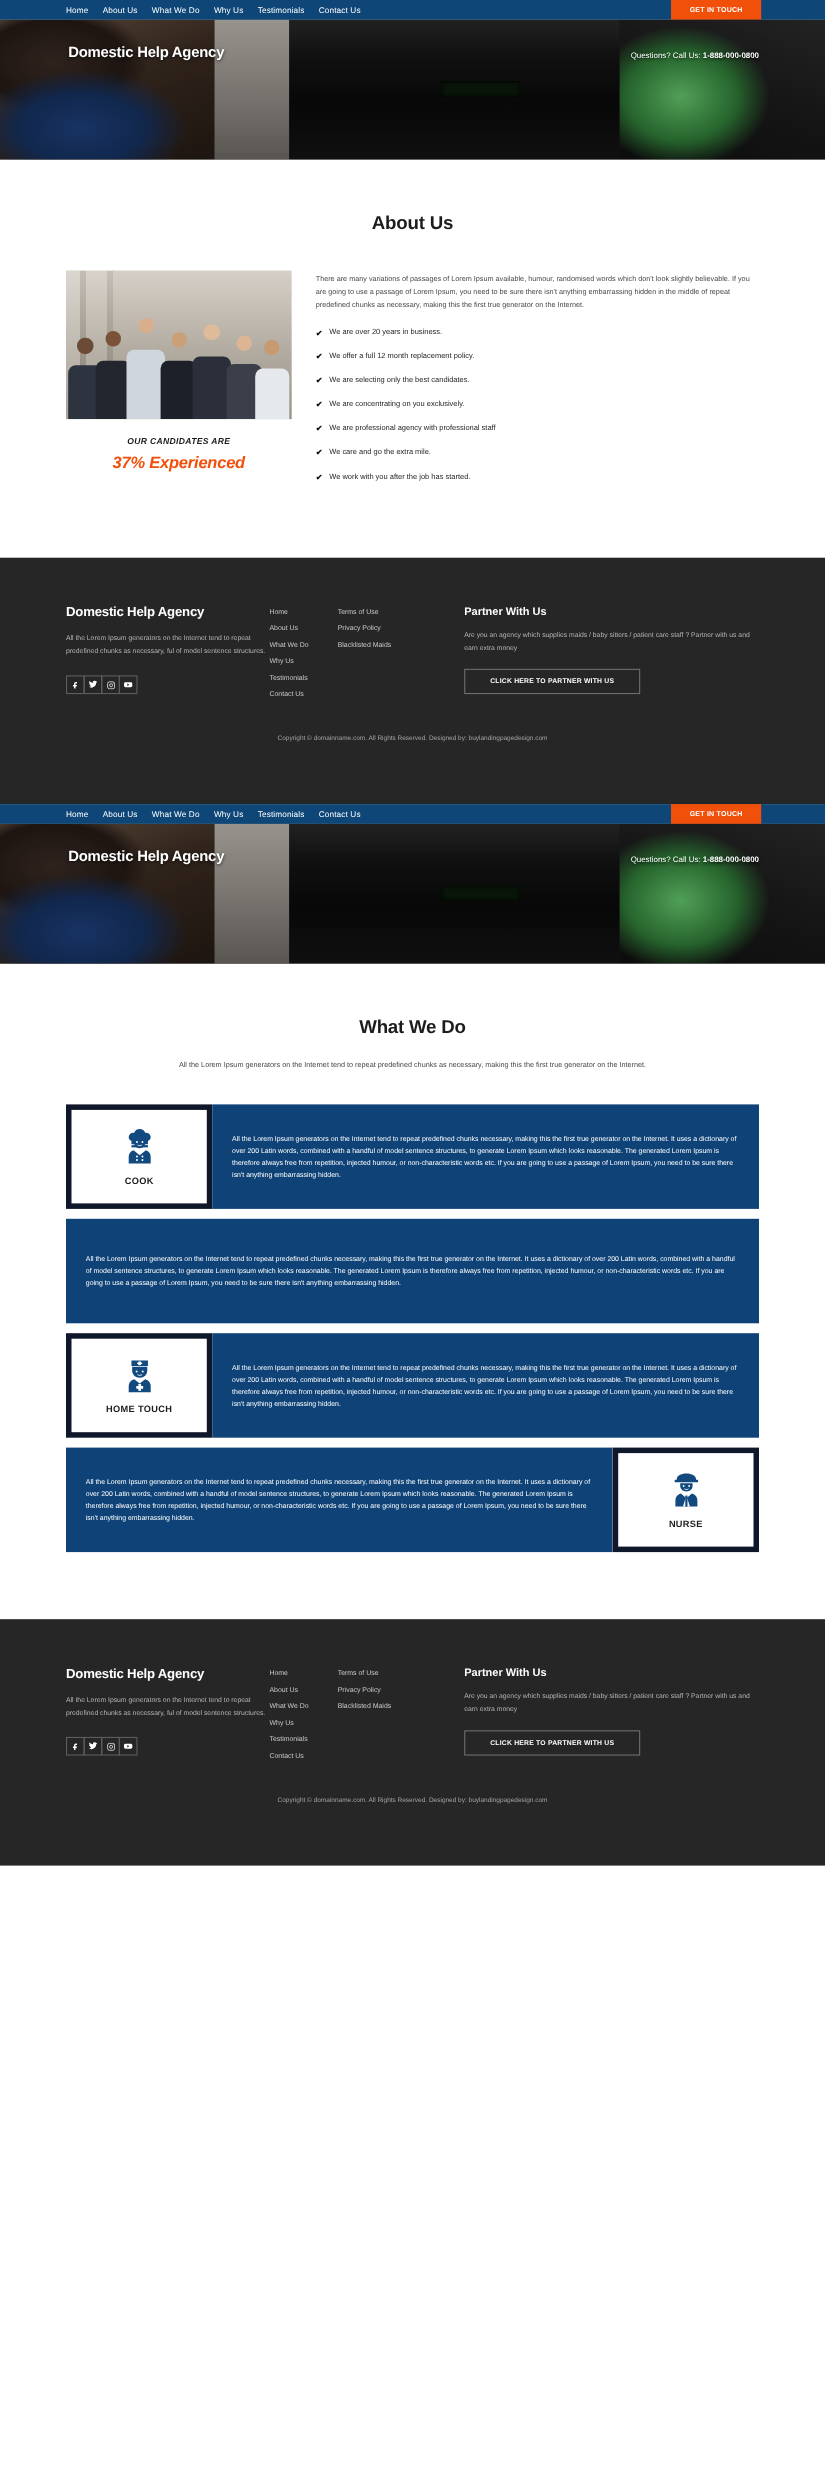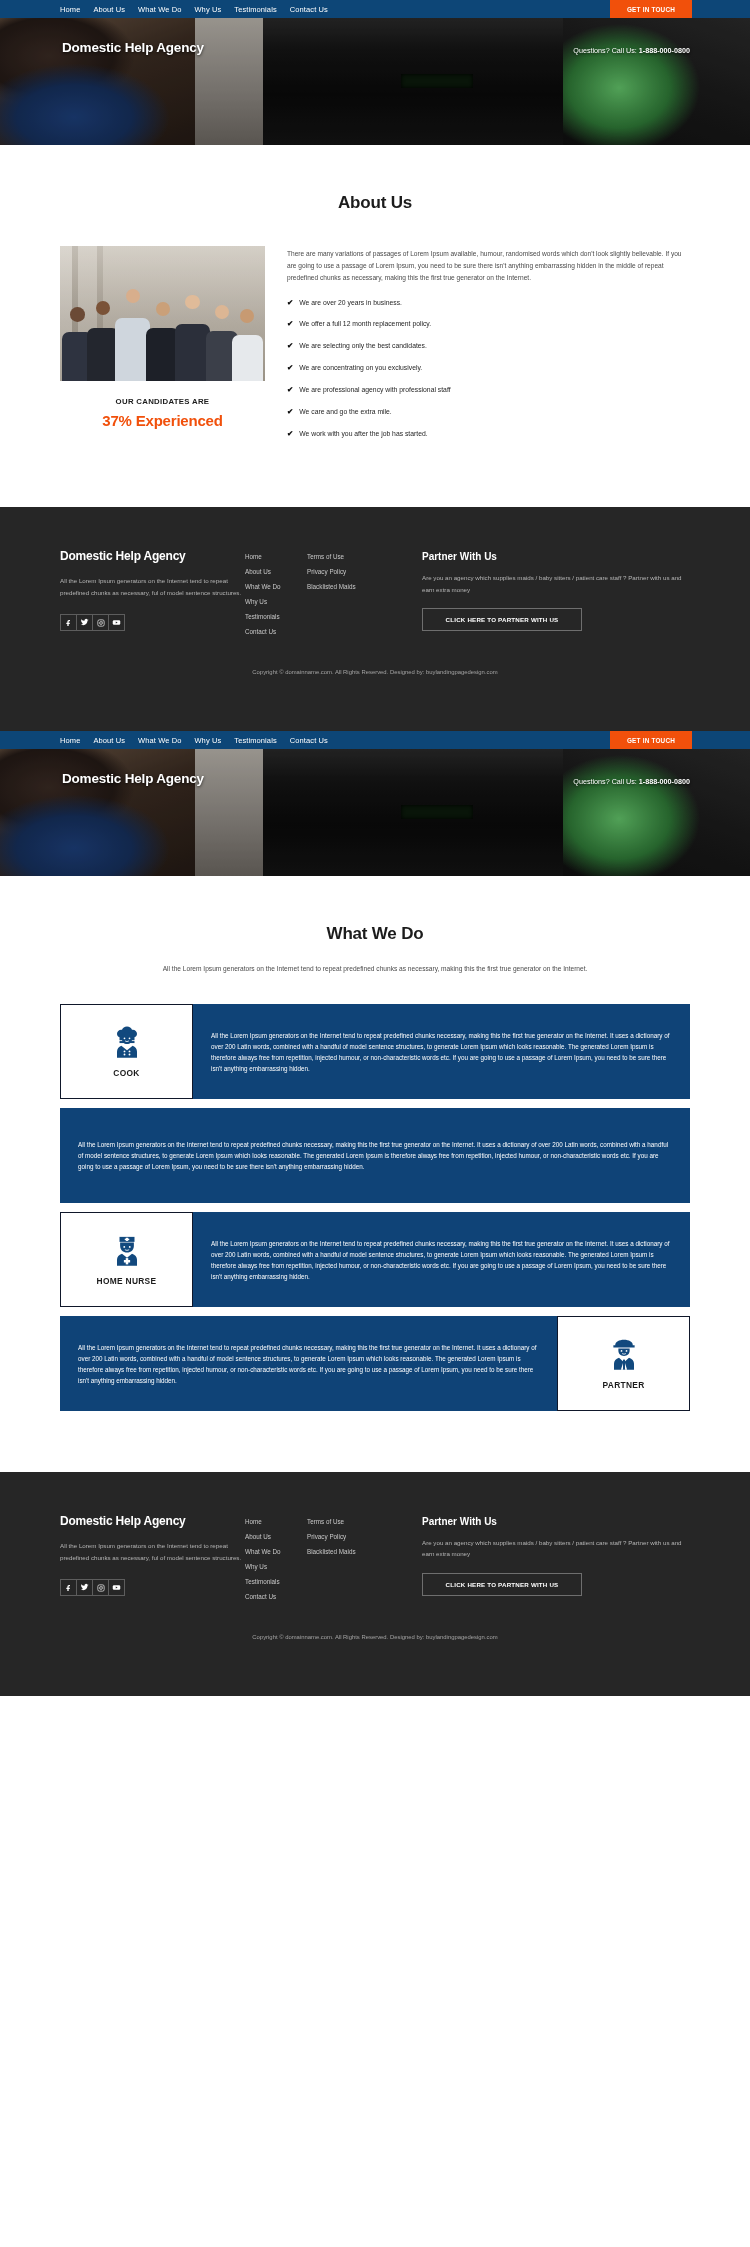--- a/index.html
+++ b/index.html
@@ -105,21 +105,21 @@
   }
   .section-title {
     text-align: center;
     font-size: 17px;
     font-weight: bold;
     color: #1c1c1c;
     margin-bottom: 33px;
     letter-spacing: -.2px;
   }
   .about-cols { display: flex; gap: 22px; align-items: flex-start; }
-  .about-left { width: 205px; flex: none; }
+  .about-left { width: 205px; flex: none; font-style: italic; }
   .team-photo {
     width: 205px;
     height: 135px;
     position: relative;
     overflow: hidden;
     background: linear-gradient(180deg,#d9d4cb 0%, #b7b0a5 40%, #8d867b 100%);
   }
   .tp-bg { position: absolute; inset: 0;
     background:
       linear-gradient(90deg, rgba(255,255,255,.25) 0 6%, rgba(0,0,0,.06) 6% 9%, rgba(255,255,255,.18) 9% 18%, rgba(0,0,0,.05) 18% 21%, rgba(255,255,255,.12) 21% 100%),
@@ -233,21 +233,21 @@
   }
   .svc-row {
     display: flex;
     align-items: stretch;
     margin-bottom: 9px;
     min-height: 95px;
   }
   .svc-icon-box {
     width: 133px;
     flex: none;
-    border: 1px solid #0f172a;
+    border: 5px solid #0f172a;
     background: #fff;
     display: flex;
     flex-direction: column;
     align-items: center;
     justify-content: center;
     gap: 9px;
   }
   .svc-text-box {
     flex: 1;
     background: #0f4377;
@@ -497,42 +497,42 @@
               <rect x="20.4" y="9" width="7.2" height="2" fill="#fff"></rect>
               <path d="M13 15h22v5.5c0 6-4.6 10.5-11 10.5S13 26.5 13 20.5z"></path>
               <circle cx="19.6" cy="22" r="1.5" fill="#fff"></circle>
                 <circle cx="28.4" cy="22" r="1.5" fill="#fff"></circle>
               <path d="M20.6 26.4c2 1.5 4.8 1.5 6.8 0" stroke="#fff" stroke-width="1.3" fill="none"></path>
               <path d="M16 33c-5 1.6-8 5-8 9.6V52h32v-9.4c0-4.6-3-8-8-9.6l-8 6.4-8-6.4z"></path>
               <rect x="22" y="40" width="4" height="10" fill="#fff"></rect>
               <rect x="19" y="43" width="10" height="4" fill="#fff"></rect>
             </svg>
           </span>
-          <span class="svc-label">HOME NURSE</span>
+          <span class="svc-label">HOME TOUCH</span>
         </div>
         <div class="svc-text-box">All the Lorem Ipsum generators on the Internet tend to repeat predefined chunks necessary, making this the first true generator on the Internet. It uses a dictionary of over 200 Latin words, combined with a handful of model sentence structures, to generate Lorem Ipsum which looks reasonable. The generated Lorem Ipsum is therefore always free from repetition, injected humour, or non-characteristic words etc. If you are going to use a passage of Lorem Ipsum, you need to be sure there isn't anything embarrassing hidden.</div>
       </div>
 
       <div class="svc-row">
         <div class="svc-text-box">All the Lorem Ipsum generators on the Internet tend to repeat predefined chunks necessary, making this the first true generator on the Internet. It uses a dictionary of over 200 Latin words, combined with a handful of model sentence structures, to generate Lorem Ipsum which looks reasonable. The generated Lorem Ipsum is therefore always free from repetition, injected humour, or non-characteristic words etc. If you are going to use a passage of Lorem Ipsum, you need to be sure there isn't anything embarrassing hidden.</div>
         <div class="svc-icon-box">
           <span class="svc-icon">
             <svg width="30" height="34" viewBox="0 0 48 54" fill="#12497e">
               <path d="M10 12c0-4.4 6-8 14-8s14 3.6 14 8v2H10z"></path>
               <rect x="7" y="13" width="34" height="3.6"></rect>
               <path d="M24 30c-5.4 0-9-3.6-9-8.2V18h18v3.8C33 26.4 29.4 30 24 30z"></path>
               <circle cx="20" cy="22" r="1.4" fill="#fff"></circle>
                 <circle cx="28" cy="22" r="1.4" fill="#fff"></circle>
               <path d="M21 26.2c1.8 1.3 4.2 1.3 6 0" stroke="#fff" stroke-width="1.3" fill="none"></path>
               <path d="M16 33c-5 1.6-8 5-8 9.6V52h32v-9.4c0-4.6-3-8-8-9.6l-8 7-8-7z"></path>
               <path d="M24 36l-5 16h10z" fill="#fff"></path>
               <rect x="22.4" y="36" width="3.2" height="16"></rect>
             </svg>
           </span>
-          <span class="svc-label">PARTNER</span>
+          <span class="svc-label">NURSE</span>
         </div>
       </div>
     </div>
 
     <div class="footer">
       <div class="footer-cols">
         <div class="f-brand-col">
           <div class="f-brand">Domestic Help Agency</div>
           <div class="f-desc">All the Lorem Ipsum generators on the Internet tend to repeat predefined chunks as necessary, ful of model sentence structures.</div>
           <div class="socials">

